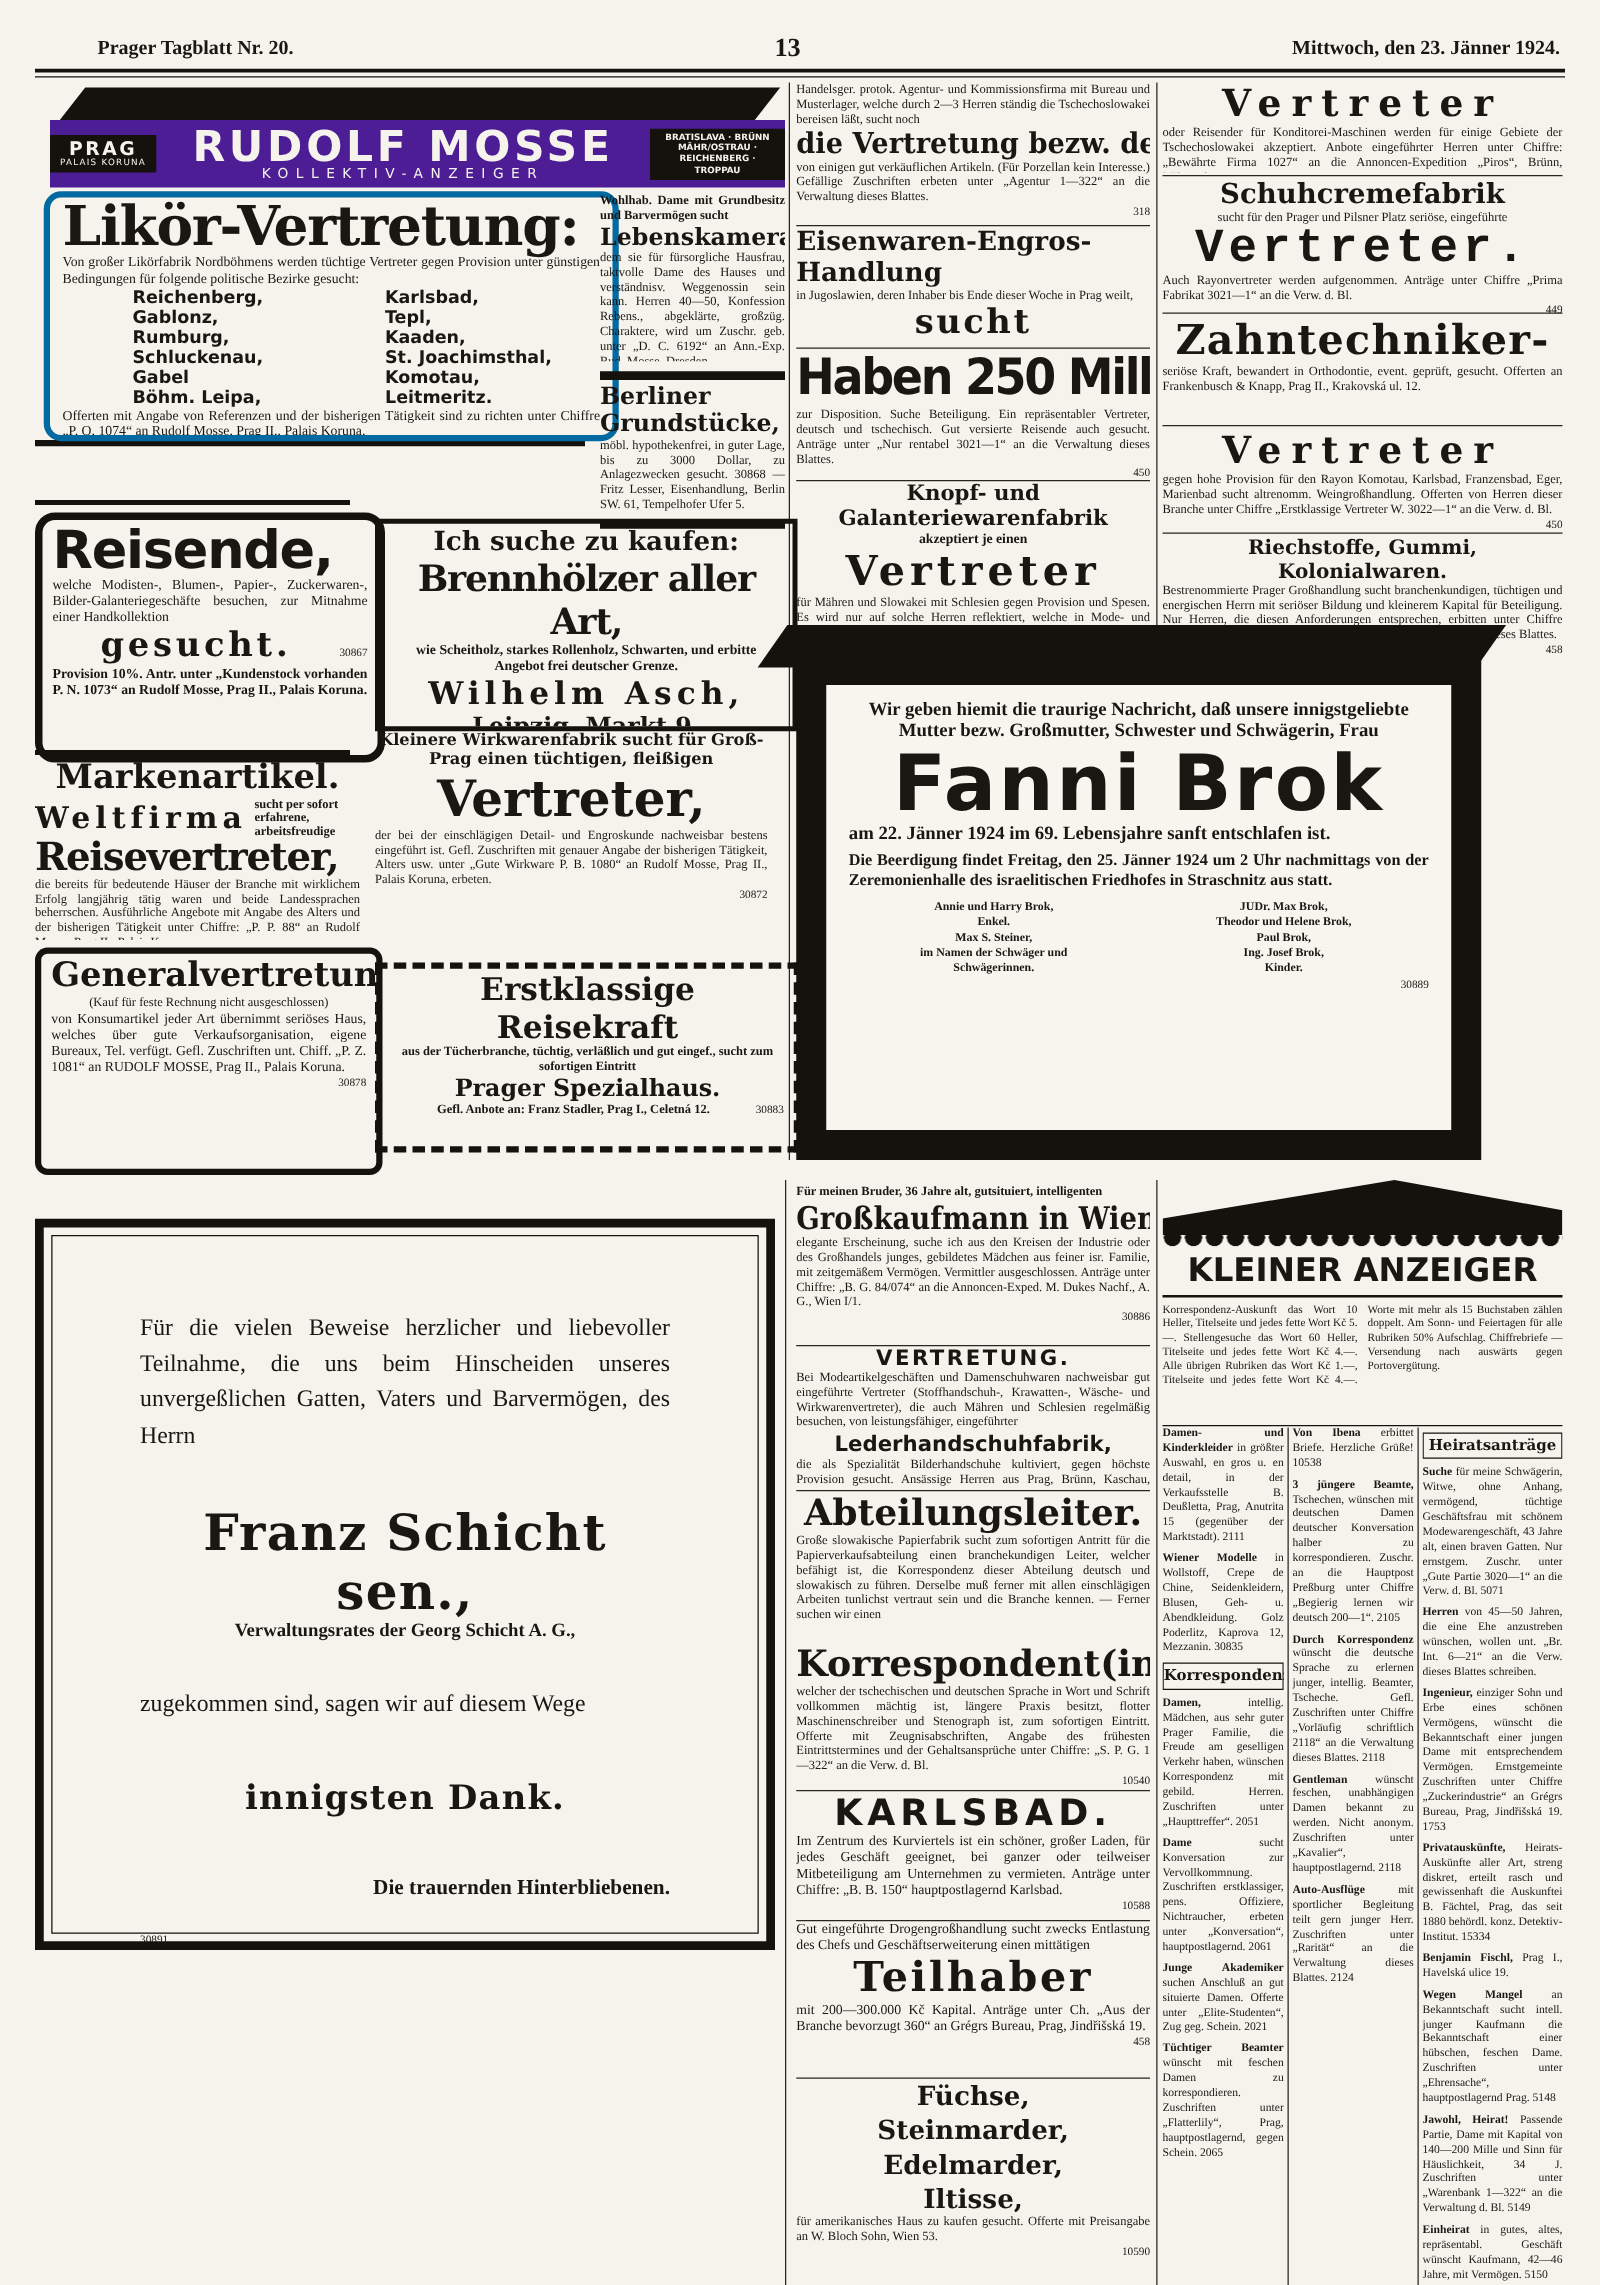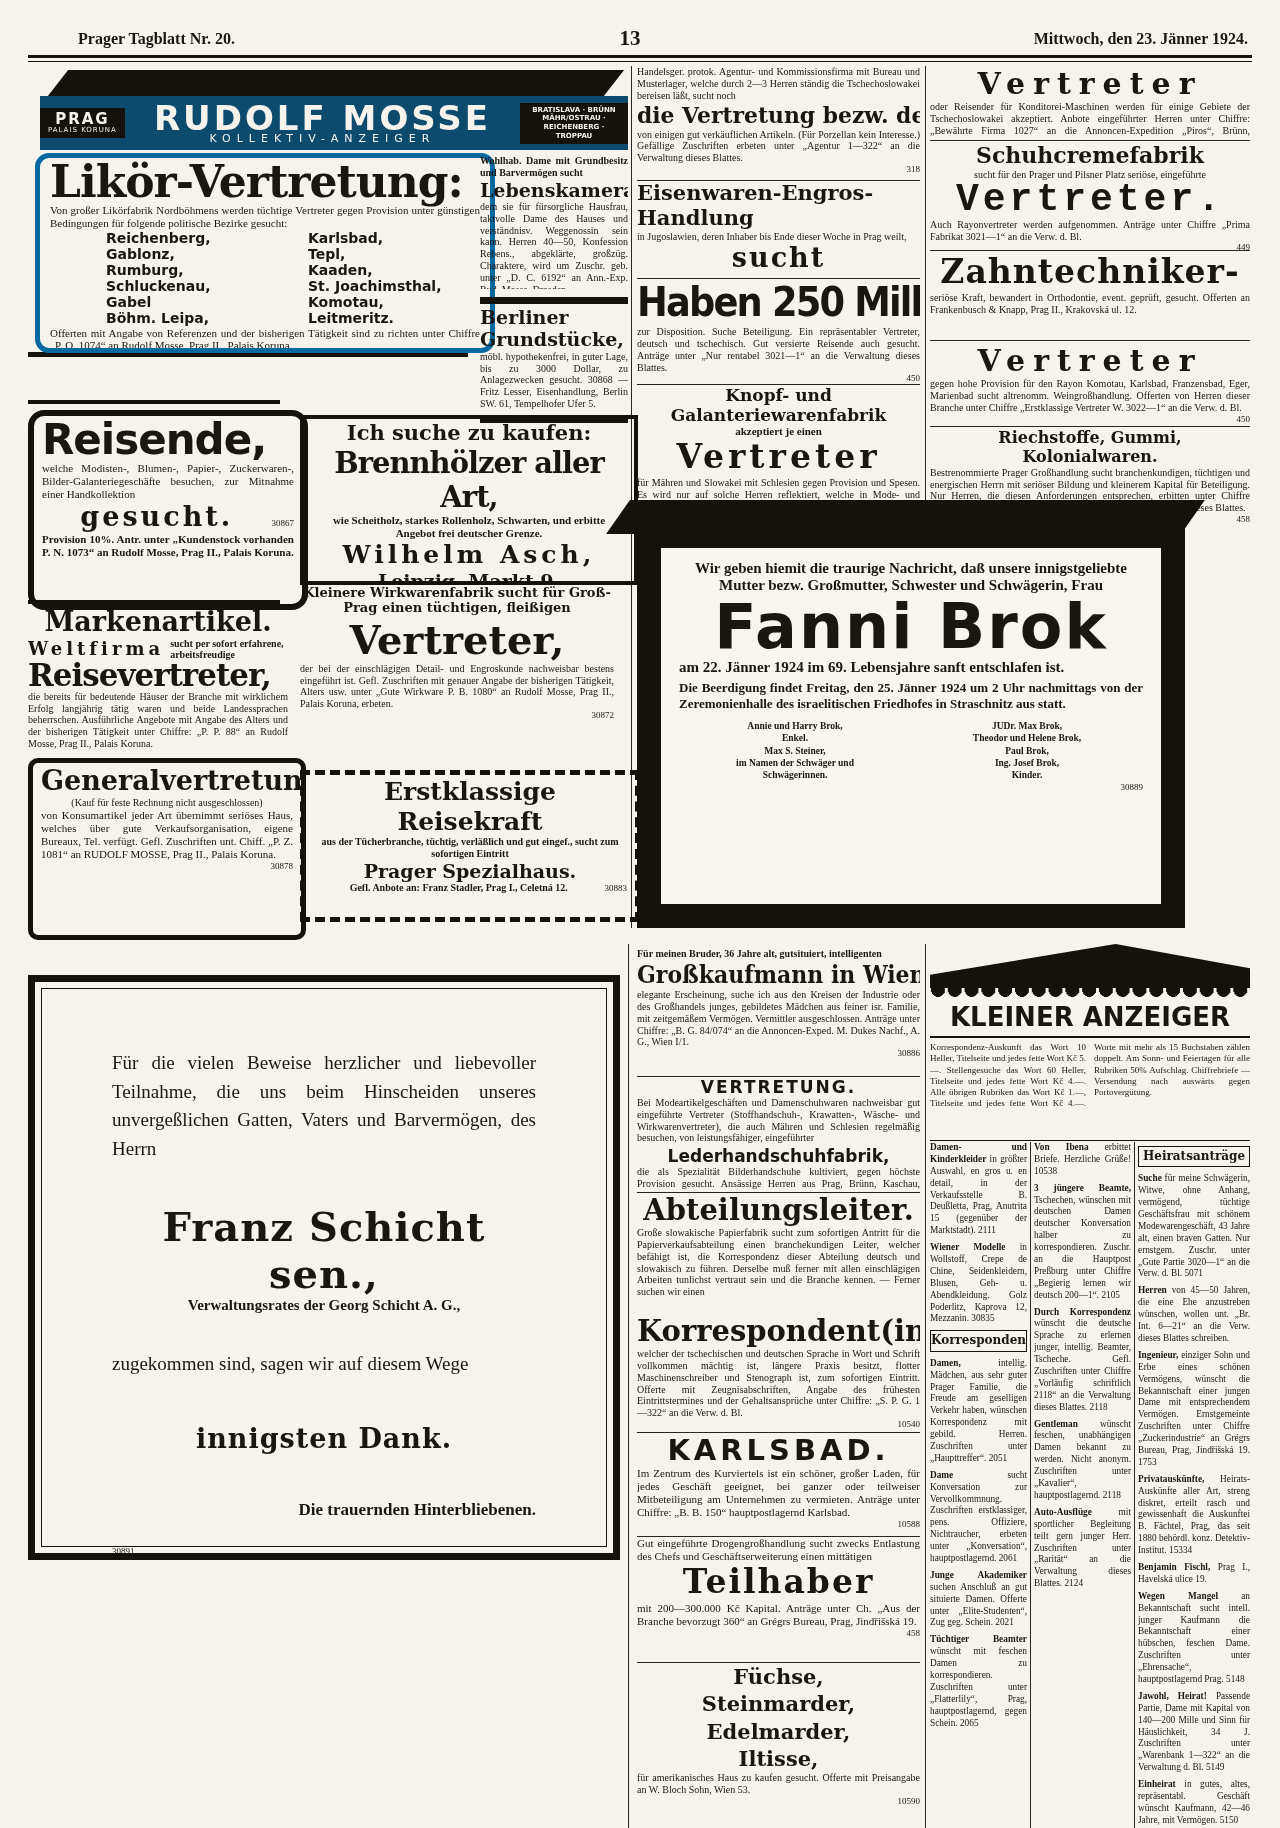--- a/index.html
+++ b/index.html
@@ -18,21 +18,21 @@
   .rule-v{position:absolute;width:1px;background:#2a251f;}
   .bar{position:absolute;background:#15120e;}
   .num{font-size:9px;text-align:right;}
   
   #hdr-left{left:38px;top:30px;width:320px;font-size:16px;margin-left:40px;}
   #hdr-num{left:585px;top:26px;width:90px;font-size:21px;text-align:center;}
   #hdr-date{left:930px;top:30px;width:318px;font-size:16px;text-align:right;}
   #hdr-rule{left:28px;top:55px;width:1224px;height:3px;border-top:3px solid #15120e;border-bottom:1px solid #15120e;}
   
   #banner-shadow{left:58px;top:70px;width:556px;height:26px;background:#15120e;transform:skewX(-38deg);}
-  #banner{left:40px;top:96px;width:588px;height:54px;background:#0c4a6e;color:#f5f3ec;display:flex;align-items:center;}
+  #banner{left:40px;top:96px;width:588px;height:54px;background:#4c1d95;color:#f5f3ec;display:flex;align-items:center;}
   #banner .badge{background:#15120e;color:#f5f3ec;text-align:center;padding:3px 8px;line-height:1.1;}
   #banner-title{flex:1;text-align:center;line-height:.95;}
   #banner-title .t1{font-size:34px;font-weight:bold;letter-spacing:3px;}
   #banner-title .t2{font-size:11px;letter-spacing:6px;}
   .badge .b1{font-size:15px;font-weight:bold;letter-spacing:2px;}
   .badge .b2{font-size:7px;letter-spacing:1px;}
   .badge .c1{font-size:7px;font-weight:bold;line-height:1.25;}
   
   #likor{left:35px;top:153px;width:430px;height:186px;border:5px solid #0369a1;border-radius:14px;padding:2px 10px;}
   #likor .h{font-size:44px;line-height:1;letter-spacing:-1px;}
@@ -40,21 +40,21 @@
   #likor .towns div{line-height:1.15;}
   #dame{left:480px;top:155px;width:148px;height:134px;}
   #dame .h{font-size:19px;}
   #berliner{left:480px;top:297px;width:148px;height:110px;border-top:7px solid #15120e;border-bottom:7px solid #15120e;padding-top:2px;}
   #berliner .h{font-size:19px;}
   #reisende{left:28px;top:410px;width:252px;height:184px;border:6px solid #15120e;border-radius:16px;padding:2px 8px;}
   #reisende .h{font-size:42px;letter-spacing:-1px;line-height:1.05;}
   #reisende .g{font-size:27px;letter-spacing:3px;}
   #marken{left:28px;top:606px;width:260px;height:146px;}
   #marken .h1{font-size:27px;}
-  #marken .h2{font-size:18px;letter-spacing:4px;}
+  #marken .h2{font-size:24px;letter-spacing:4px;}
   #marken .h3{font-size:31px;letter-spacing:-1px;line-height:1;}
   #marken .lead{font-size:10px;font-weight:bold;line-height:1.1;text-align:left;}
   #general{left:28px;top:758px;width:252px;height:168px;border:5px solid #15120e;border-radius:10px;padding:2px 8px;}
   #general .h{font-size:27px;}
   #brennholz{left:300px;top:415px;width:314px;height:158px;border:4px solid #15120e;padding:2px 8px;}
   #brennholz .l{font-size:21px;}
   #brennholz .h{font-size:29px;letter-spacing:-1px;}
   #brennholz .n{font-size:25px;letter-spacing:4px;}
   #brennholz .p{font-size:19px;}
   #wirkwaren{left:300px;top:585px;width:314px;height:180px;}

